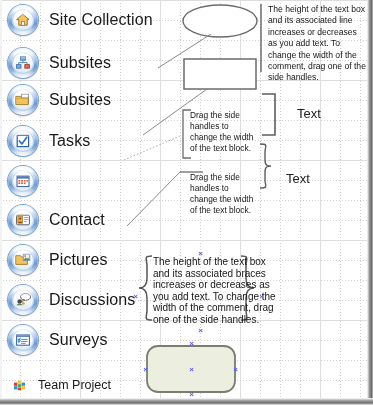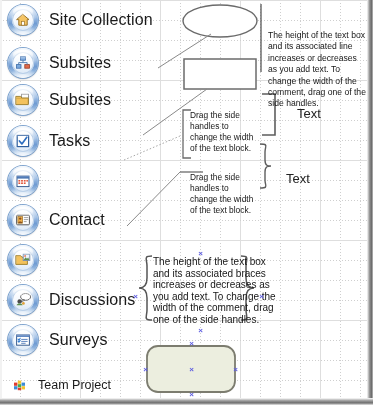--- a/index.html
+++ b/index.html
@@ -61,21 +61,21 @@
   .nav-label{
     margin-left:11px;font-size:16px;color:#1a1a1a;white-space:nowrap;
     letter-spacing:.1px;
   }
   .team-row{position:absolute;left:13px;display:flex;align-items:flex-start;}
   .team-label{margin-left:11px;font-size:12.5px;color:#1a1a1a;}
 
   .cmt{
     position:absolute;font-size:8.6px;line-height:11.4px;color:#161616;
   }
-  .cmt-top{width:96px;margin-top:26px;}
+  .cmt-top{width:96px;}
 
   .side-block{position:absolute;font-size:8.4px;line-height:11px;color:#161616;width:68px;}
 
   .txtlabel{position:absolute;font-size:13px;color:#222;}
   .handle{
     position:absolute;width:7px;height:7px;color:#5c5ce0;font-size:8px;
     line-height:7px;text-align:center;font-family:"Liberation Sans",sans-serif;
     font-weight:700;
   }
   .center-comment{
@@ -227,20 +227,21 @@
           <span class="inner">
             <svg width="17" height="16" viewBox="0 0 17 16">
               <path d="M1.2 3.6 H5.6 L6.9 5.2 H12.4 V12.4 H1.2 Z" fill="#f3c25d" stroke="#9a7a26" stroke-width=".9" stroke-linejoin="round" stroke-linecap="round"></path>
               <rect x="8.2" y="2.2" width="6.6" height="6.2" fill="#eef3fa" stroke="#6c86a8" stroke-width=".9"></rect>
               <path d="M8.6 8 L10.6 5.3 L12 6.8 L13.2 5.6 L14.4 8 Z" fill="#5d8f4e"></path>
               <circle cx="10.1" cy="3.9" r=".9" fill="#e05b3b"></circle>
             </svg>
           </span>
           <span class="gloss"></span>
         </span>
+        <span class="nav-label">Pictures</span>
       </div>
       <div class="nav-item" style="top:285px">
         <span class="nav-icon">
           <span class="inner">
             <svg width="17" height="16" viewBox="0 0 17 16">
               <ellipse cx="10.6" cy="4.9" rx="5" ry="3.4" fill="#ffffff" stroke="#6a6a6a" stroke-width="1"></ellipse>
               <path d="M7.6 7.6 L6 10 L9.4 8.3 Z" fill="#ffffff" stroke="#6a6a6a" stroke-width=".9" stroke-linejoin="round" stroke-linecap="round"></path>
               <circle cx="4.6" cy="9.4" r="2.2" fill="#4a4a4a"></circle>
               <path d="M1.6 13.2 c.4-2.4 5.6-2.4 6 0 Z" fill="#5d8f4e"></path>
               <circle cx="8.4" cy="11.4" r="1.4" fill="#e2a23a"></circle>

